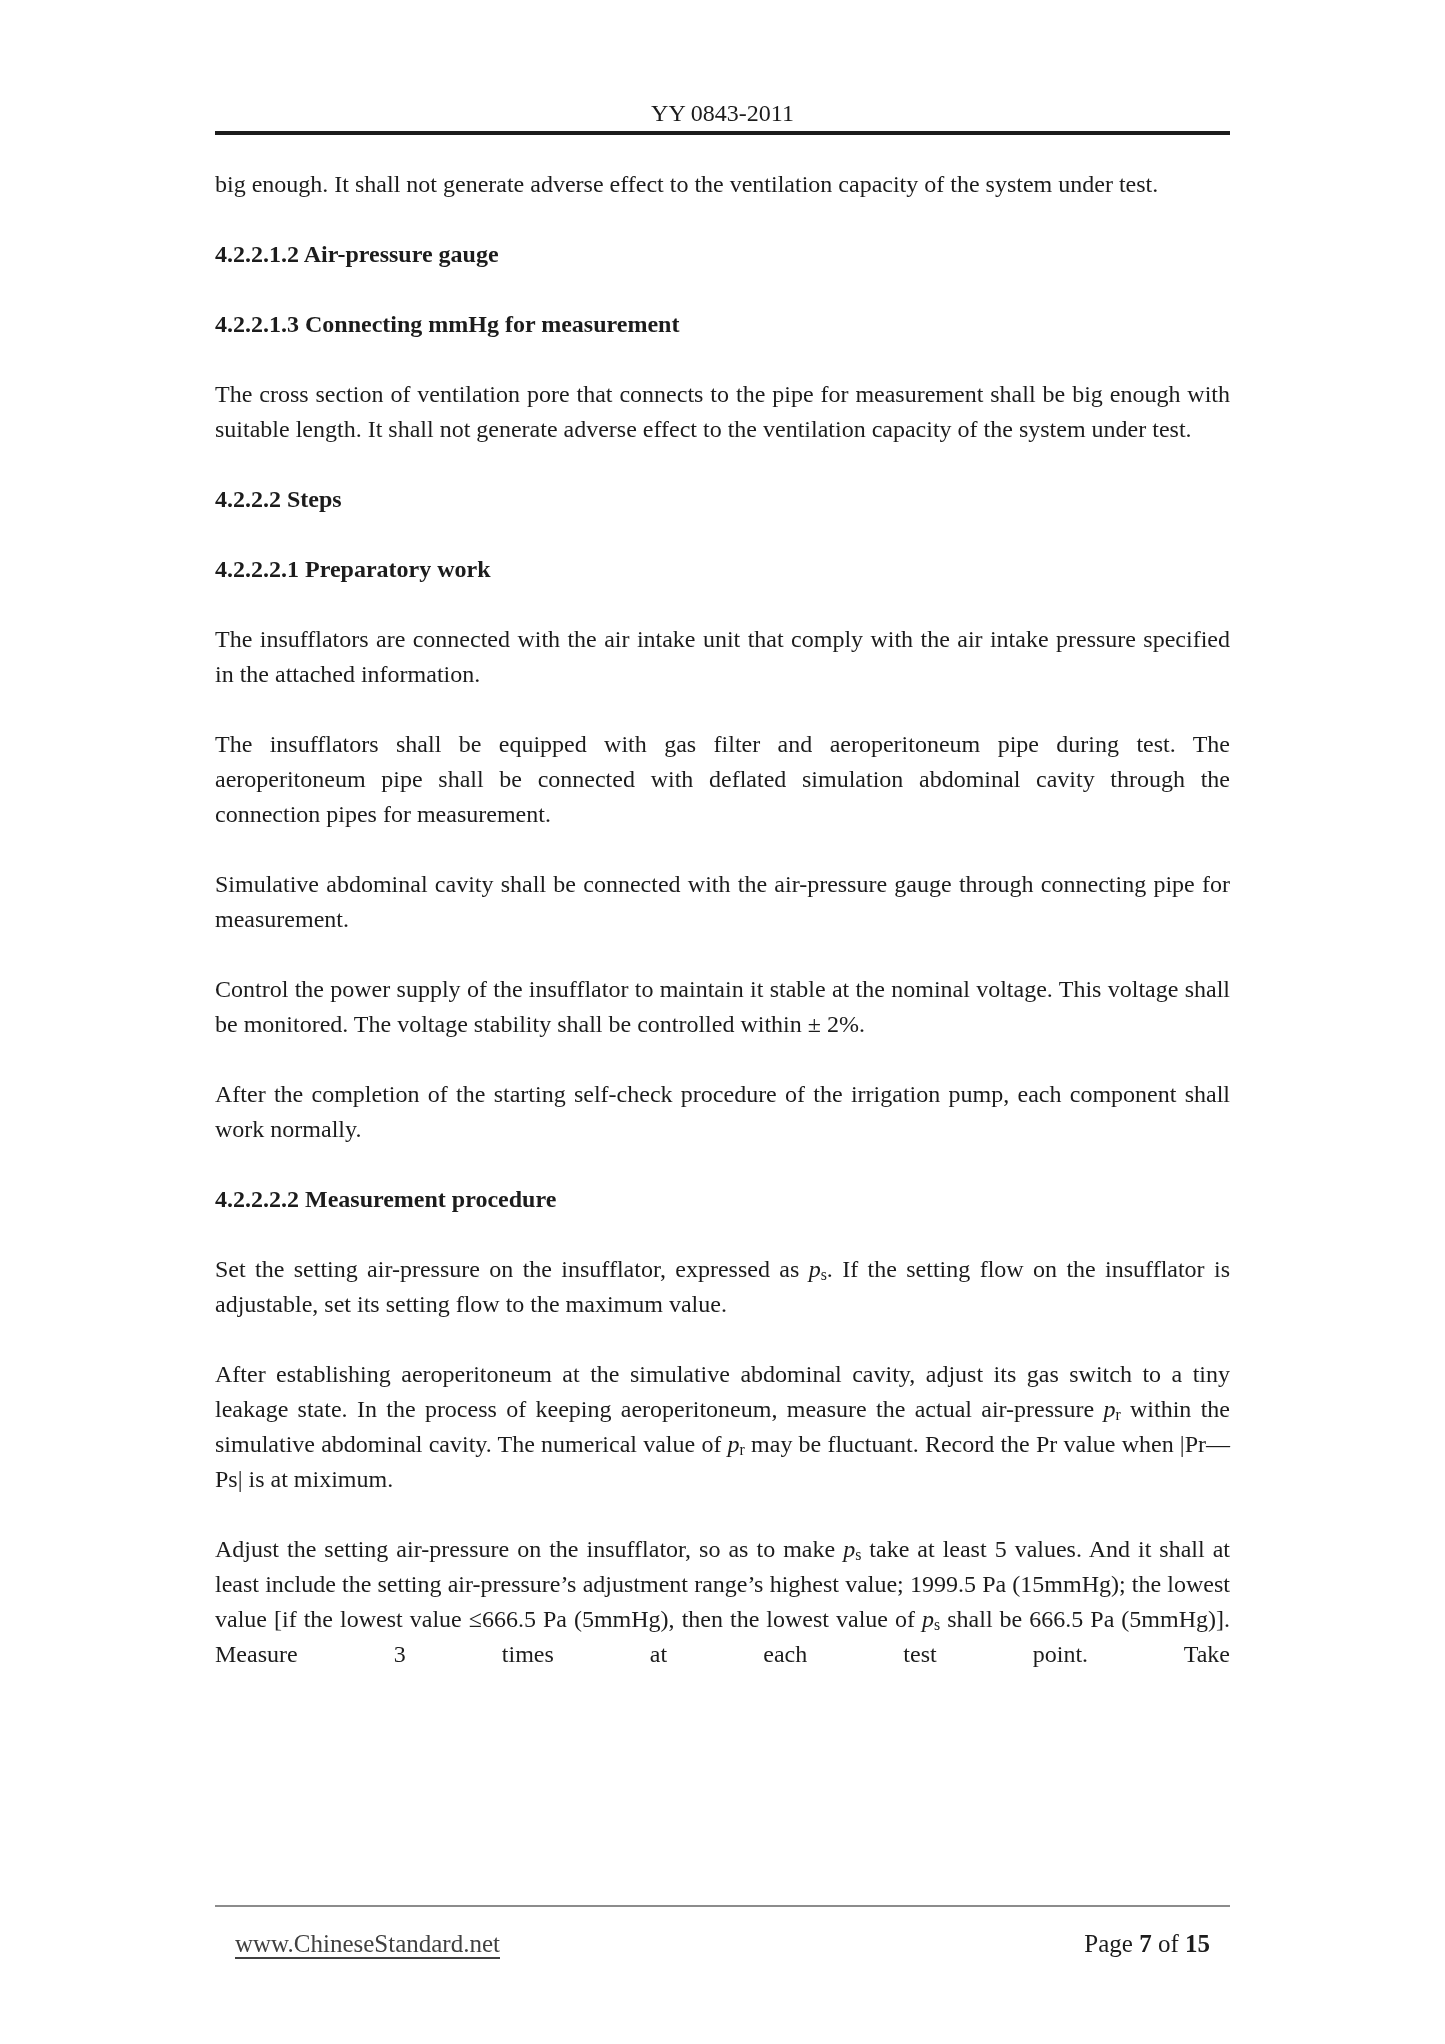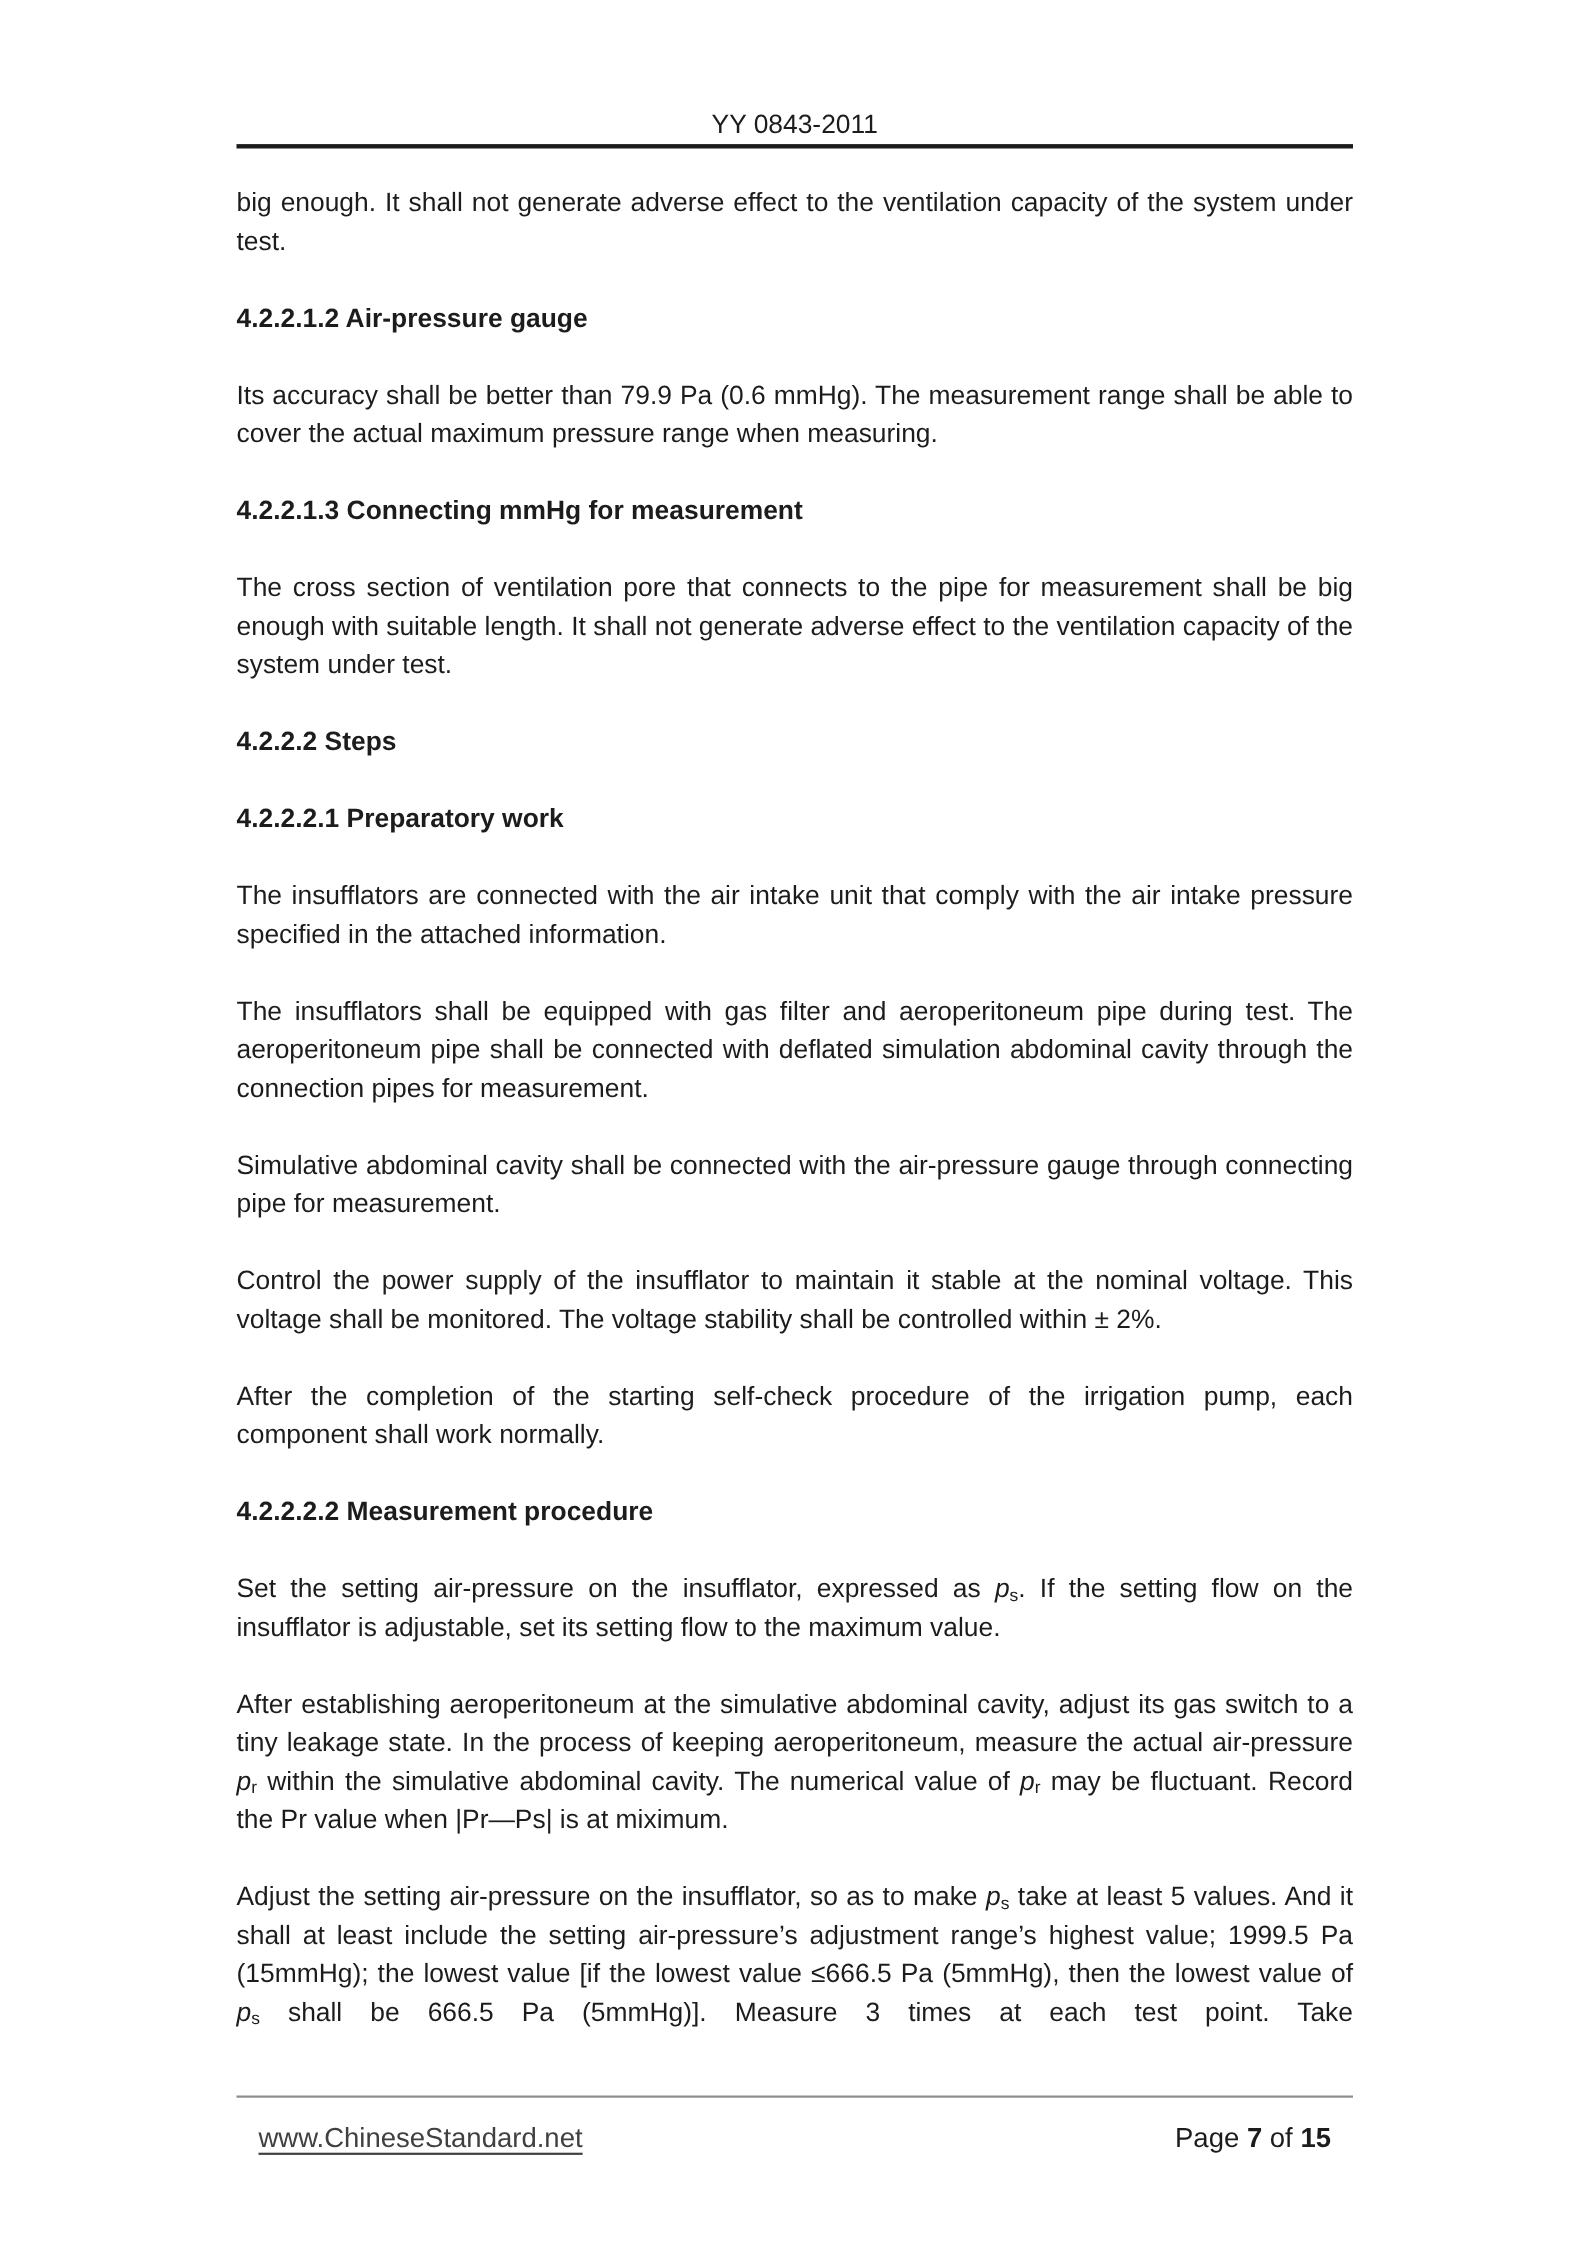--- a/index.html
+++ b/index.html
@@ -1,20 +1,20 @@
 <!DOCTYPE html>
 <html><head>
 <meta charset="utf-8">
 <style>
   html,body{margin:0;padding:0;background:#ffffff;}
   .page{
     position:relative;
     width:1341px;height:2044px;
     background:#ffffff;
-    font-family:Liberation Sans, sans-serif;
+    font-family:Liberation Serif, serif;
     color:#1c1c1c;
     overflow:hidden;
   }
   .header{
     position:absolute;top:96px;left:215px;width:1015px;
     text-align:center;
     font-size:24px;line-height:35px;
     border-bottom:4px solid #1c1c1c;
   }
   .content{
@@ -57,21 +57,20 @@
 
 <div class="page">
 
   <div class="header">
     <span>YY 0843-2011</span>
   </div>
 
   <div class="content">
       <p class="para">big enough. It shall not generate adverse effect to the ventilation capacity of the system under test.</p>
       <h3 class="heading">4.2.2.1.2 Air-pressure gauge</h3>
-      <p class="para">Its accuracy shall be better than 79.9 Pa (0.6 mmHg). The measurement range shall be able to cover the actual maximum pressure range when measuring.</p>
       <h3 class="heading">4.2.2.1.3 Connecting mmHg for measurement</h3>
       <p class="para">The cross section of ventilation pore that connects to the pipe for measurement shall be big enough with suitable length. It shall not generate adverse effect to the ventilation capacity of the system under test.</p>
       <h3 class="heading">4.2.2.2 Steps</h3>
       <h3 class="heading">4.2.2.2.1 Preparatory work</h3>
       <p class="para">The insufflators are connected with the air intake unit that comply with the air intake pressure specified in the attached information.</p>
       <p class="para">The insufflators shall be equipped with gas filter and aeroperitoneum pipe during test. The aeroperitoneum pipe shall be connected with deflated simulation abdominal cavity through the connection pipes for measurement.</p>
       <p class="para">Simulative abdominal cavity shall be connected with the air-pressure gauge through connecting pipe for measurement.</p>
       <p class="para">Control the power supply of the insufflator to maintain it stable at the nominal voltage. This voltage shall be monitored. The voltage stability shall be controlled within ± 2%.</p>
       <p class="para">After the completion of the starting self-check procedure of the irrigation pump, each component shall work normally.</p>
       <h3 class="heading">4.2.2.2.2 Measurement procedure</h3>

